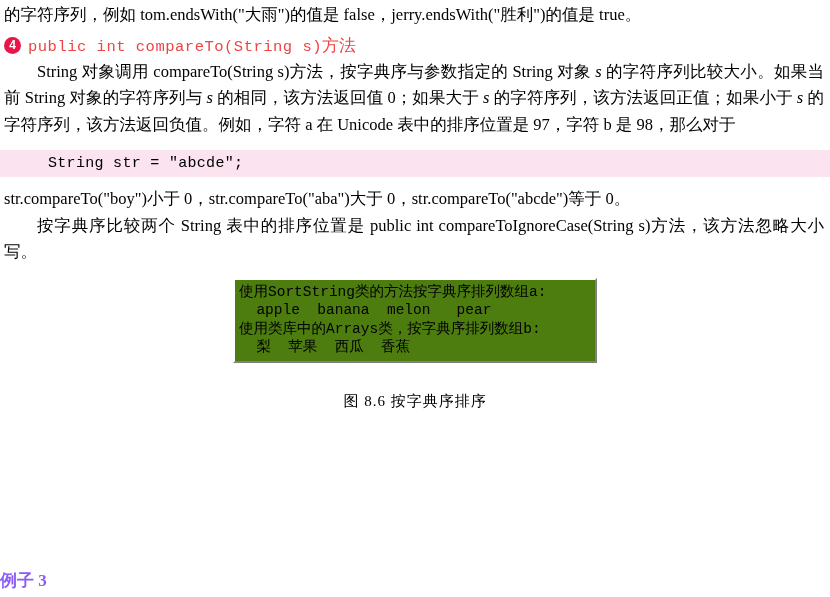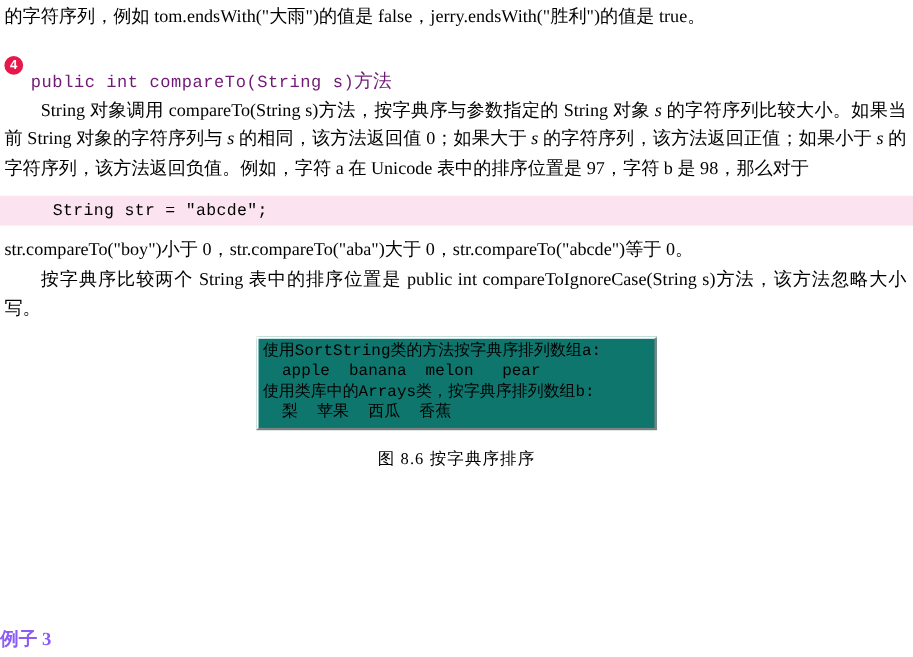--- a/index.html
+++ b/index.html
@@ -50,24 +50,23 @@
     background: #e8174b;
     color: #ffffff;
     font-size: 12px;
     line-height: 17px;
     text-align: center;
     font-family: "Liberation Sans", sans-serif;
     font-weight: bold;
     flex: none;
   }
   .heading-text {
-    color: #701a75;
+    color: #ef4444;
     font-size: 17px;
     font-family: "Liberation Serif", serif;
-    margin-top: 28px;
   }
   .heading-text .mono {
     font-family: "Liberation Mono", monospace;
     font-size: 15.5px;
     letter-spacing: 0.5px;
   }
   .code-block {
     background: #fbe4ef;
     margin: 11px 0 9px 0;
     padding: 5px 0 5px 48px;
@@ -76,36 +75,36 @@
     color: #000000;
     letter-spacing: 0.3px;
   }
   .figure-wrap {
     margin: 12px 0 0 0;
     display: flex;
     justify-content: center;
   }
   .console-box {
     width: 354px;
-    background: #0f766e;
+    background: #4d7c0f;
     border-top: 2px solid #ffffff;
     border-left: 2px solid #ffffff;
     border-right: 2px solid #808080;
     border-bottom: 2px solid #808080;
     padding: 3px 2px 5px 4px;
     font-family: "Liberation Mono", monospace;
     font-size: 14.5px;
     line-height: 1.26;
     color: #000000;
     white-space: pre;
   }
   .fig-caption {
     text-align: center;
     font-size: 15px;
-    margin-top: 17px;
+    margin-top: 29px;
     letter-spacing: 1px;
   }
   .example-label {
     position: absolute;
     left: 0px;
     bottom: 7px;
     color: #8b5cf6;
     font-size: 17px;
     font-weight: bold;
     font-family: "Liberation Serif", serif;

